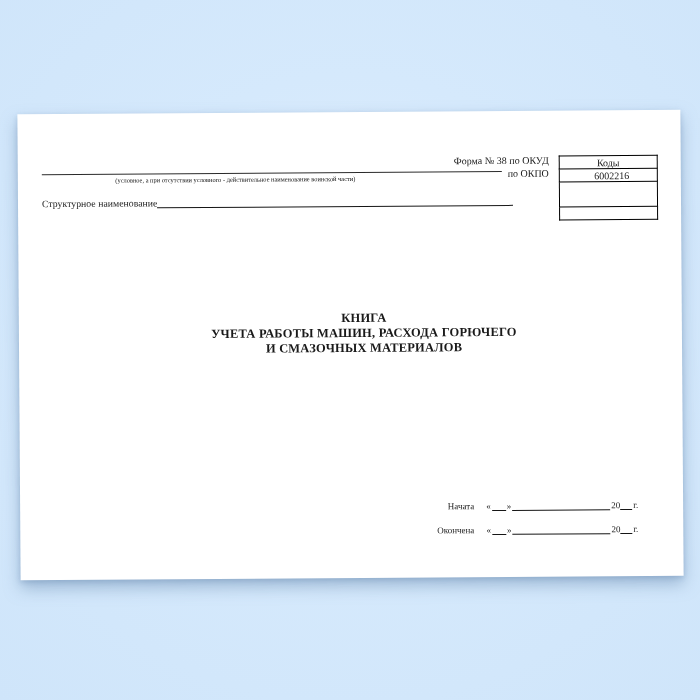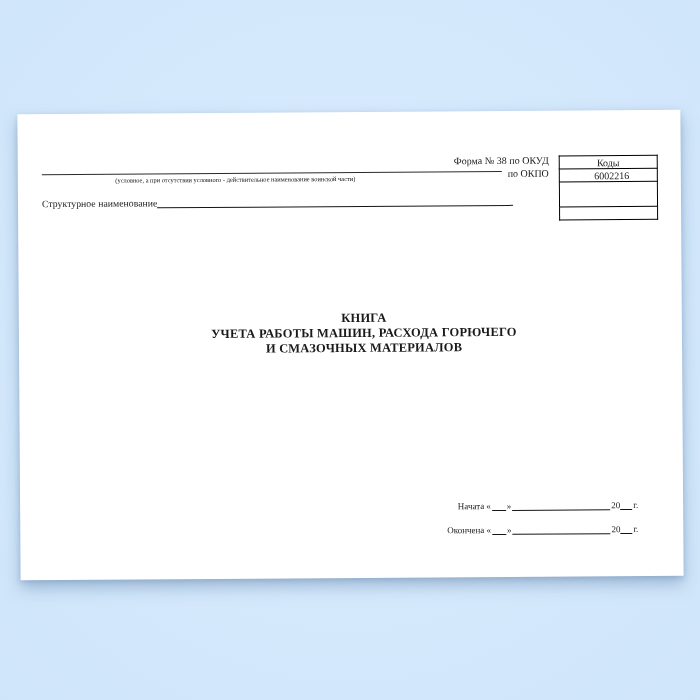--- a/index.html
+++ b/index.html
@@ -117,21 +117,21 @@
     align-items: flex-end;
     font-size: 9px;
     line-height: 11px;
     white-space: nowrap;
   }
   .date-row.started  { top: 390px; }
   .date-row.finished { top: 414px; }
   .date-label {
     width: 40px;
     text-align: right;
-    margin-right: 1px;
+    margin-right: 11px;
   }
   .blank {
     display: inline-block;
     border-bottom: 1px solid #161616;
     margin-bottom: 1px;
     height: 0;
     align-self: flex-end;
   }
   .blank.day   { width: 14px; }
   .blank.month { width: 98px; }

